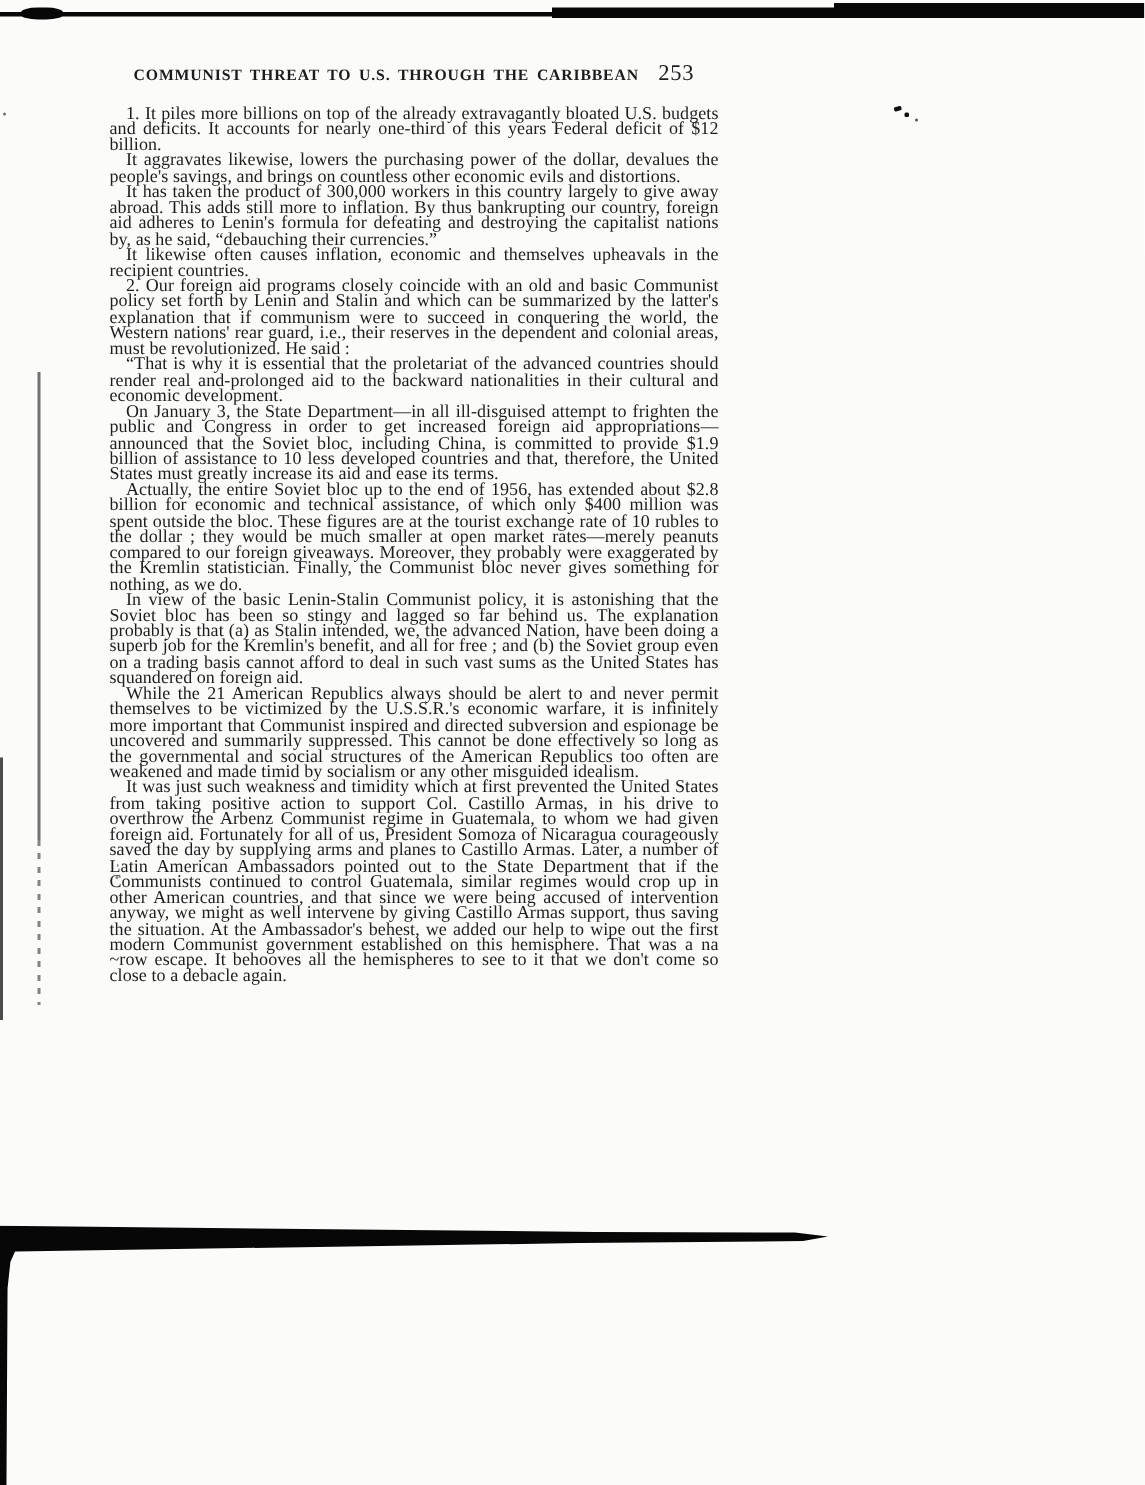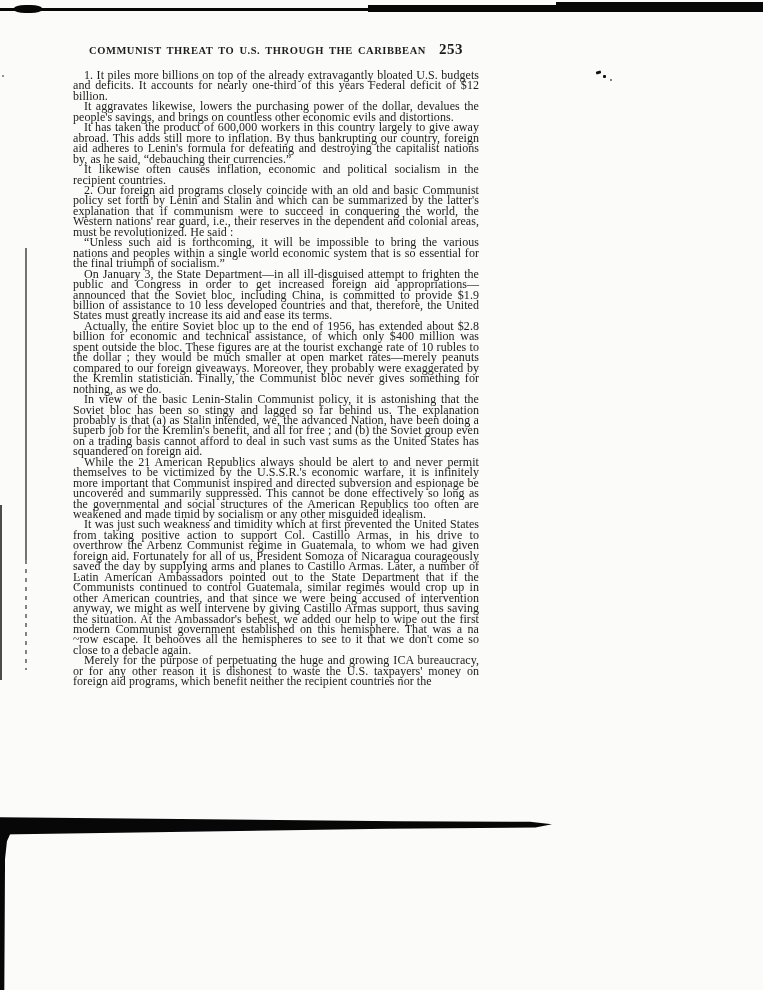--- a/index.html
+++ b/index.html
@@ -29,21 +29,21 @@
     white-space: nowrap;
   }
   .running-header .title {
     font-size: 10.5px;
     font-weight: 700;
     letter-spacing: 0.55px;
     word-spacing: 2px;
   }
   .running-header .pagenum {
     font-size: 15px;
-    font-weight: 700;
+    font-weight: 400;
     letter-spacing: 0.5px;
   }
   
   .page-body {
     position: absolute;
     left: 73px;
     top: 70px;
     width: 406px;
     font-size: 12px;
     line-height: 10.45px;
@@ -102,30 +102,29 @@
   <div class="artifact top-band-blob"></div>
 
   <div class="running-header">
     <span class="title">COMMUNIST THREAT TO U.S. THROUGH THE CARIBBEAN</span>
     <span class="pagenum">253</span>
   </div>
 
   <div class="page-body">
       <p>1. It piles more billions on top of the already extravagantly bloated U.S. budgets and deficits.  It accounts for nearly one-third of this years Federal deficit of $12 billion.</p>
       <p>It aggravates likewise, lowers the purchasing power of the dollar, devalues the people's savings, and brings on countless other economic evils and distortions.</p>
-      <p>It has taken the product of 600,000 workers in this country largely to give away abroad.  This adds still more to inflation.  By thus bankrupting our country, foreign aid adheres to Lenin's formula for defeating and destroying the capitalist nations by, as he said, “debauching their currencies.”</p>
-      <p>It likewise often causes inflation, economic and political socialism in the recipient countries.</p>
+      <p>It has taken the product of 300,000 workers in this country largely to give away abroad.  This adds still more to inflation.  By thus bankrupting our country, foreign aid adheres to Lenin's formula for defeating and destroying the capitalist nations by, as he said, “debauching their currencies.”</p>
+      <p>It likewise often causes inflation, economic and themselves upheavals in the recipient countries.</p>
       <p>2. Our foreign aid programs closely coincide with an old and basic Communist policy set forth by Lenin and Stalin and which can be summarized by the latter's explanation that if communism were to succeed in conquering the world, the Western nations' rear guard, i.e., their reserves in the dependent and colonial areas, must be revolutionized.   He said :</p>
-      <p>“Unless such aid is forthcoming, it will be impossible to bring the various nations and peoples within a single world economic system that is so essential for the final triumph of socialism.”</p>
+      <p>“That is why it is essential that the proletariat of the advanced countries should render real and-prolonged aid to the backward nationalities in their cultural and economic development.</p>
       <p>On January 3, the State Department—in all ill-disguised attempt to frighten the public and Congress in order to get increased foreign aid appropriations—announced that the Soviet bloc, including China, is committed to provide $1.9 billion of assistance to 10 less developed countries and that, therefore, the United States must greatly increase its aid and ease its terms.</p>
       <p>Actually, the entire Soviet bloc up to the end of 1956, has extended about $2.8 billion for economic and technical assistance, of which only $400 million was spent outside the bloc.  These figures are at the tourist exchange rate of 10 rubles to the dollar ; they would be much smaller at open market rates—merely peanuts compared to our foreign giveaways.  Moreover, they probably were exaggerated by the Kremlin statistician.  Finally, the Communist bloc never gives something for nothing, as we do.</p>
       <p>In view of the basic Lenin-Stalin Communist policy, it is astonishing that the Soviet bloc has been so stingy and lagged so far behind us.  The explanation probably is that (a) as Stalin intended, we, the advanced Nation, have been doing a superb job for the Kremlin's benefit, and all for free ; and (b) the Soviet group even on a trading basis cannot afford to deal in such vast sums as the United States has squandered on foreign aid.</p>
       <p>While the 21 American Republics always should be alert to and never permit themselves to be victimized by the U.S.S.R.'s economic warfare, it is infinitely more important that Communist inspired and directed subversion and espionage be uncovered and summarily suppressed.  This cannot be done effectively so long as the governmental and social structures of the American Republics too often are weakened and made timid by socialism or any other misguided idealism.</p>
       <p>It was just such weakness and timidity which at first prevented the United States from taking positive action to support Col. Castillo Armas, in his drive to overthrow the Arbenz Communist regime in Guatemala, to whom we had given foreign aid.  Fortunately for all of us, President Somoza of Nicaragua courageously saved the day by supplying arms and planes to Castillo Armas. Later, a number of Latin American Ambassadors pointed out to the State Department that if the Communists continued to control Guatemala, similar regimes would crop up in other American countries, and that since we were being accused of intervention anyway, we might as well intervene by giving Castillo Armas support, thus saving the situation.  At the Ambassador's behest, we added our help to wipe out the first modern Communist government established on this hemisphere.  That was a na ~row escape.  It behooves all the hemispheres to see to it that we don't come so close to a debacle again.</p>
-      <p>Merely for the purpose of perpetuating the huge and growing ICA bureaucracy, or for any other reason it is dishonest to waste the U.S. taxpayers' money on foreign aid programs, which benefit neither the recipient countries nor the</p>
     </div>
 
   <div class="speck s1"></div>
   <div class="speck s2"></div>
   <div class="speck s3"></div>
   <div class="speck s4"></div>
   <div class="speck s5"></div>
   <div class="speck s6"></div>
   <div class="speck s7"></div>
   <div class="artifact fold-line-solid" style="background: rgba(70,70,70,0.75);"></div>

